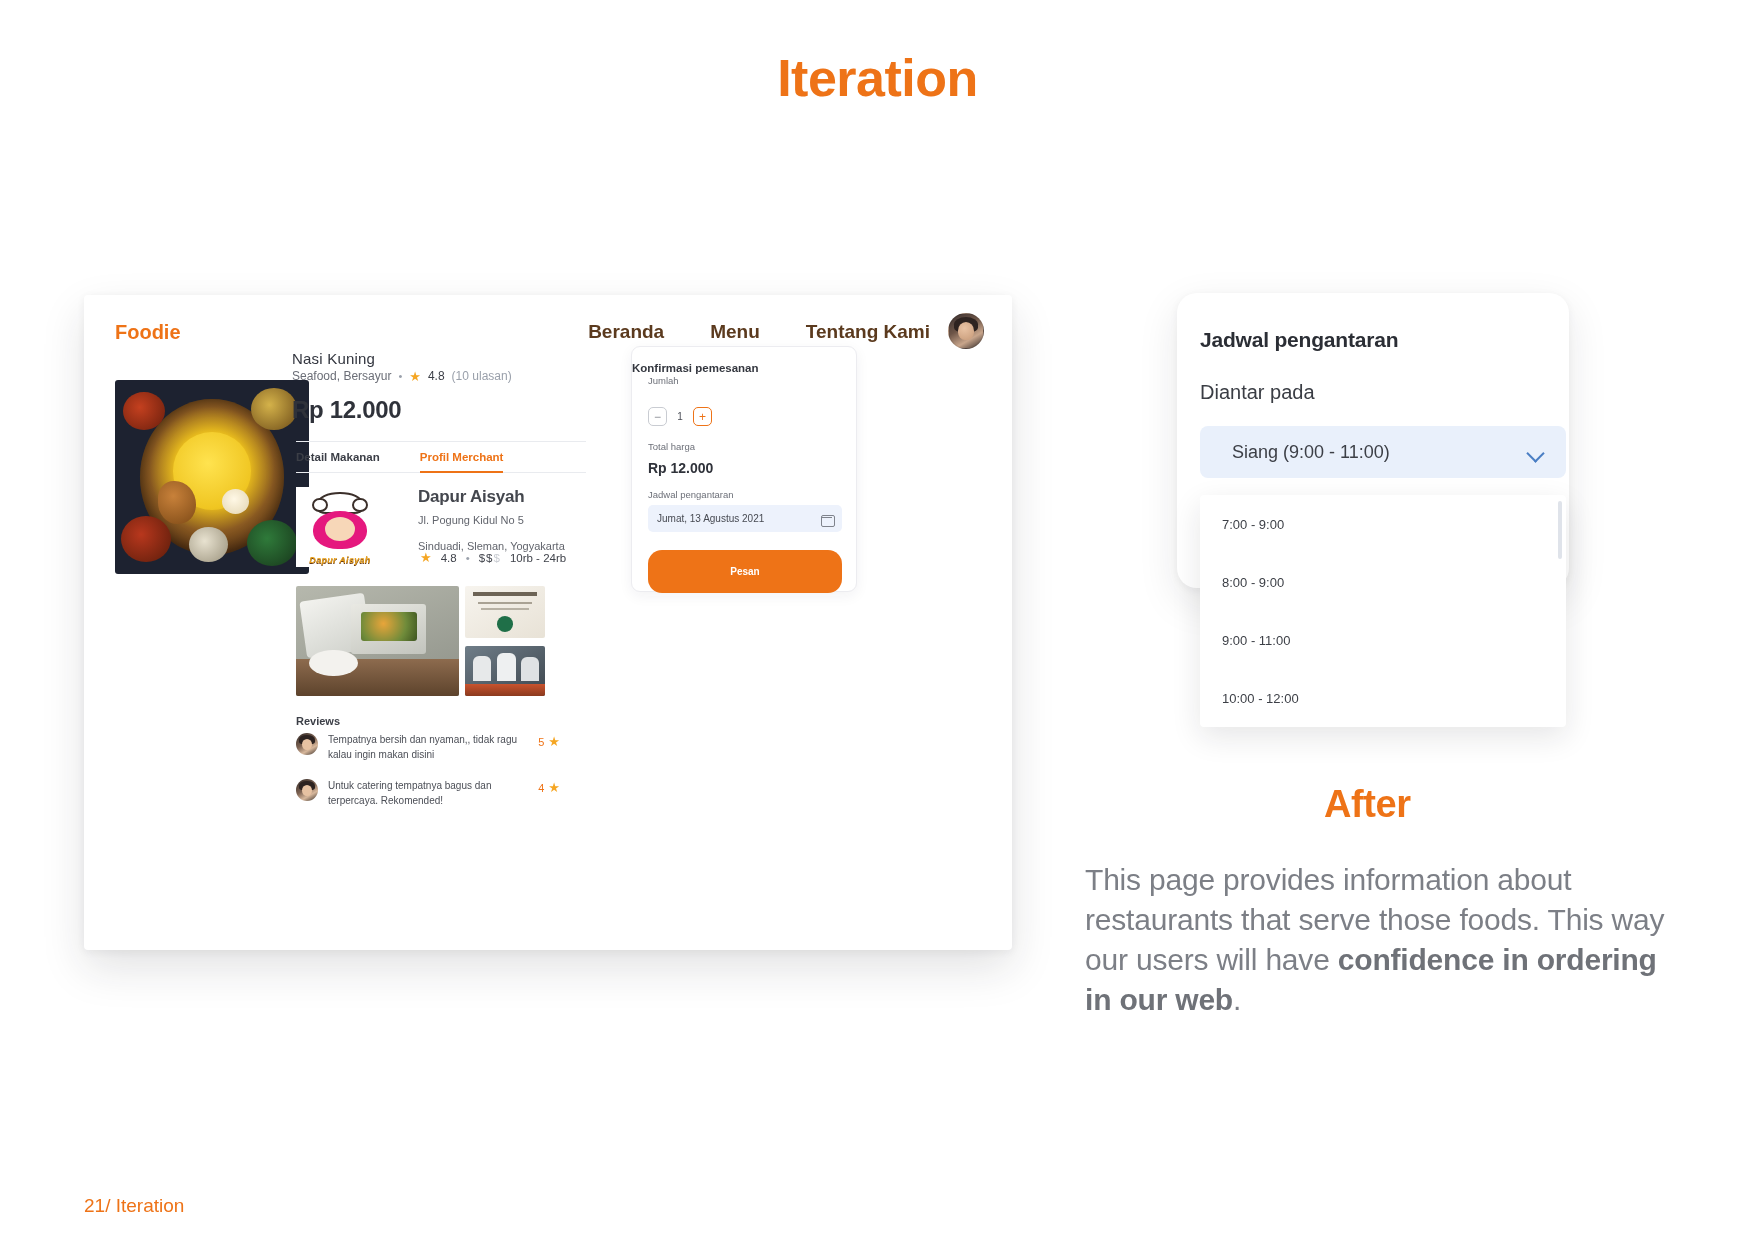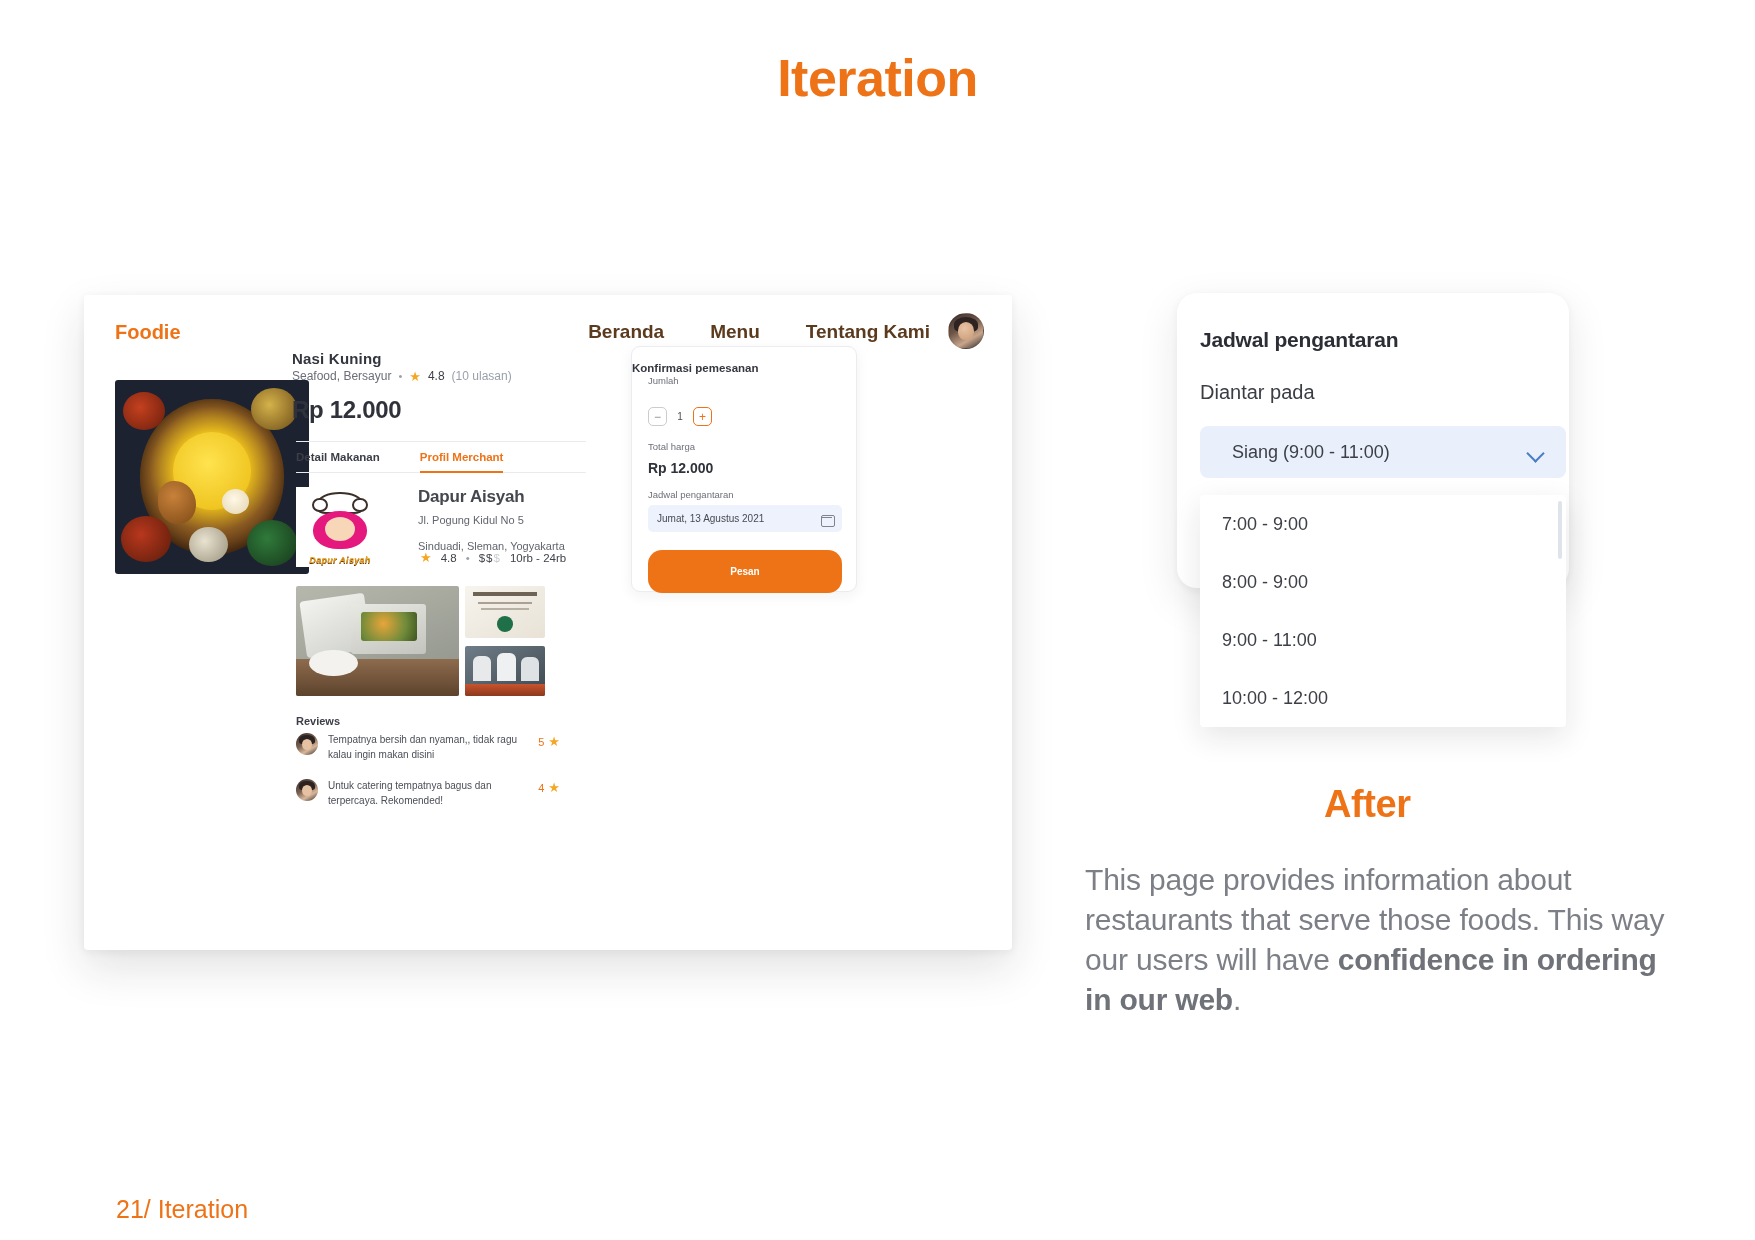--- a/index.html
+++ b/index.html
@@ -18,21 +18,21 @@
     font-size: 52px; font-weight: 700; color: #EE7317;
     letter-spacing: -0.5px;
   }
   .section-title {
     position: absolute; left: 84px; top: 118px;
     font-size: 34px; font-weight: 700; color: #EE7317;
     letter-spacing: -0.3px;
   }
   .footer-note {
     position: absolute; left: 84px; top: 1195px;
-    font-size: 25px; font-weight: 400; color: #EE7317; margin-left: 32px;
+    font-size: 19px; font-weight: 400; color: #EE7317;
   }
 
   
   .mockup {
     position: absolute; left: 84px; top: 295px;
     width: 928px; height: 655px;
     background: #ffffff;
     border-radius: 4px;
     box-shadow: 0 18px 44px rgba(30,30,40,0.13), 0 2px 8px rgba(30,30,40,0.06);
   }
@@ -95,21 +95,21 @@
   .dish .b2{left:70%;top:4%;width:24%;height:22%;background:radial-gradient(circle at 40% 40%,#d4b24a,#6b4a17);}
   .dish .b3{left:3%;top:70%;width:26%;height:24%;background:radial-gradient(circle at 40% 40%,#b8371d,#5a1c0a);}
   .dish .b4{left:68%;top:72%;width:26%;height:24%;background:radial-gradient(circle at 40% 40%,#2f7a3a,#17361a);}
   .dish .b5{left:38%;top:76%;width:20%;height:18%;background:radial-gradient(circle at 40% 40%,#e8e2d0,#9a927c);}
   .dish .egg{position:absolute;left:55%;top:56%;width:14%;height:13%;border-radius:50%;background:radial-gradient(circle at 45% 40%,#fff8e6,#e2d4b0);}
   .dish .chick{position:absolute;left:22%;top:52%;width:20%;height:22%;border-radius:40% 55% 45% 50%;background:radial-gradient(circle at 40% 35%,#c8813a,#7e4a16);}
 
   
   .prod-name {
     position: absolute; left: 292px; top: 350px;
-    font-size: 15px; font-weight: 700; color: #33363f; letter-spacing:.2px;
+    font-size: 15px; font-weight: 400; color: #33363f; letter-spacing:.2px;
   }
   .prod-meta {
     position: absolute; left: 292px; top: 369px;
     display: flex; align-items: center; gap: 7px;
     font-size: 12px; color: #6b6e77;
   }
   .prod-meta .dot { color:#9aa0ab; font-size:11px; }
   .star { color:#F5A623; font-size: 13px; line-height:1; }
   .prod-meta .rate { color:#3c3f47; }
   .prod-meta .ulasan { color:#9aa0ab; }
@@ -318,21 +318,21 @@
   }
   .options {
     position:absolute; left:1200px; top:495px;
     width:366px; height:232px;
     background:#ffffff; border-radius:4px;
     box-shadow: 0 10px 30px rgba(30,30,40,0.11);
     overflow:hidden;
   }
   .opt {
     height:58px; display:flex; align-items:center;
-    padding-left:22px; font-size:18px; color:#3c3f46; cursor:pointer;
+    padding-left:22px; font-size:13px; color:#3c3f46; cursor:pointer;
   }
   .opt-scroll {
     position:absolute; right:4px; top:6px; width:4px; height:58px;
     background:#dfe3ea; border-radius:2px; cursor:pointer;
   }
 
   
   .after-title {
     position:absolute; left:1324px; top:783px;
     font-size:38px; font-weight:700; color:#EE7317; letter-spacing:-0.4px;

